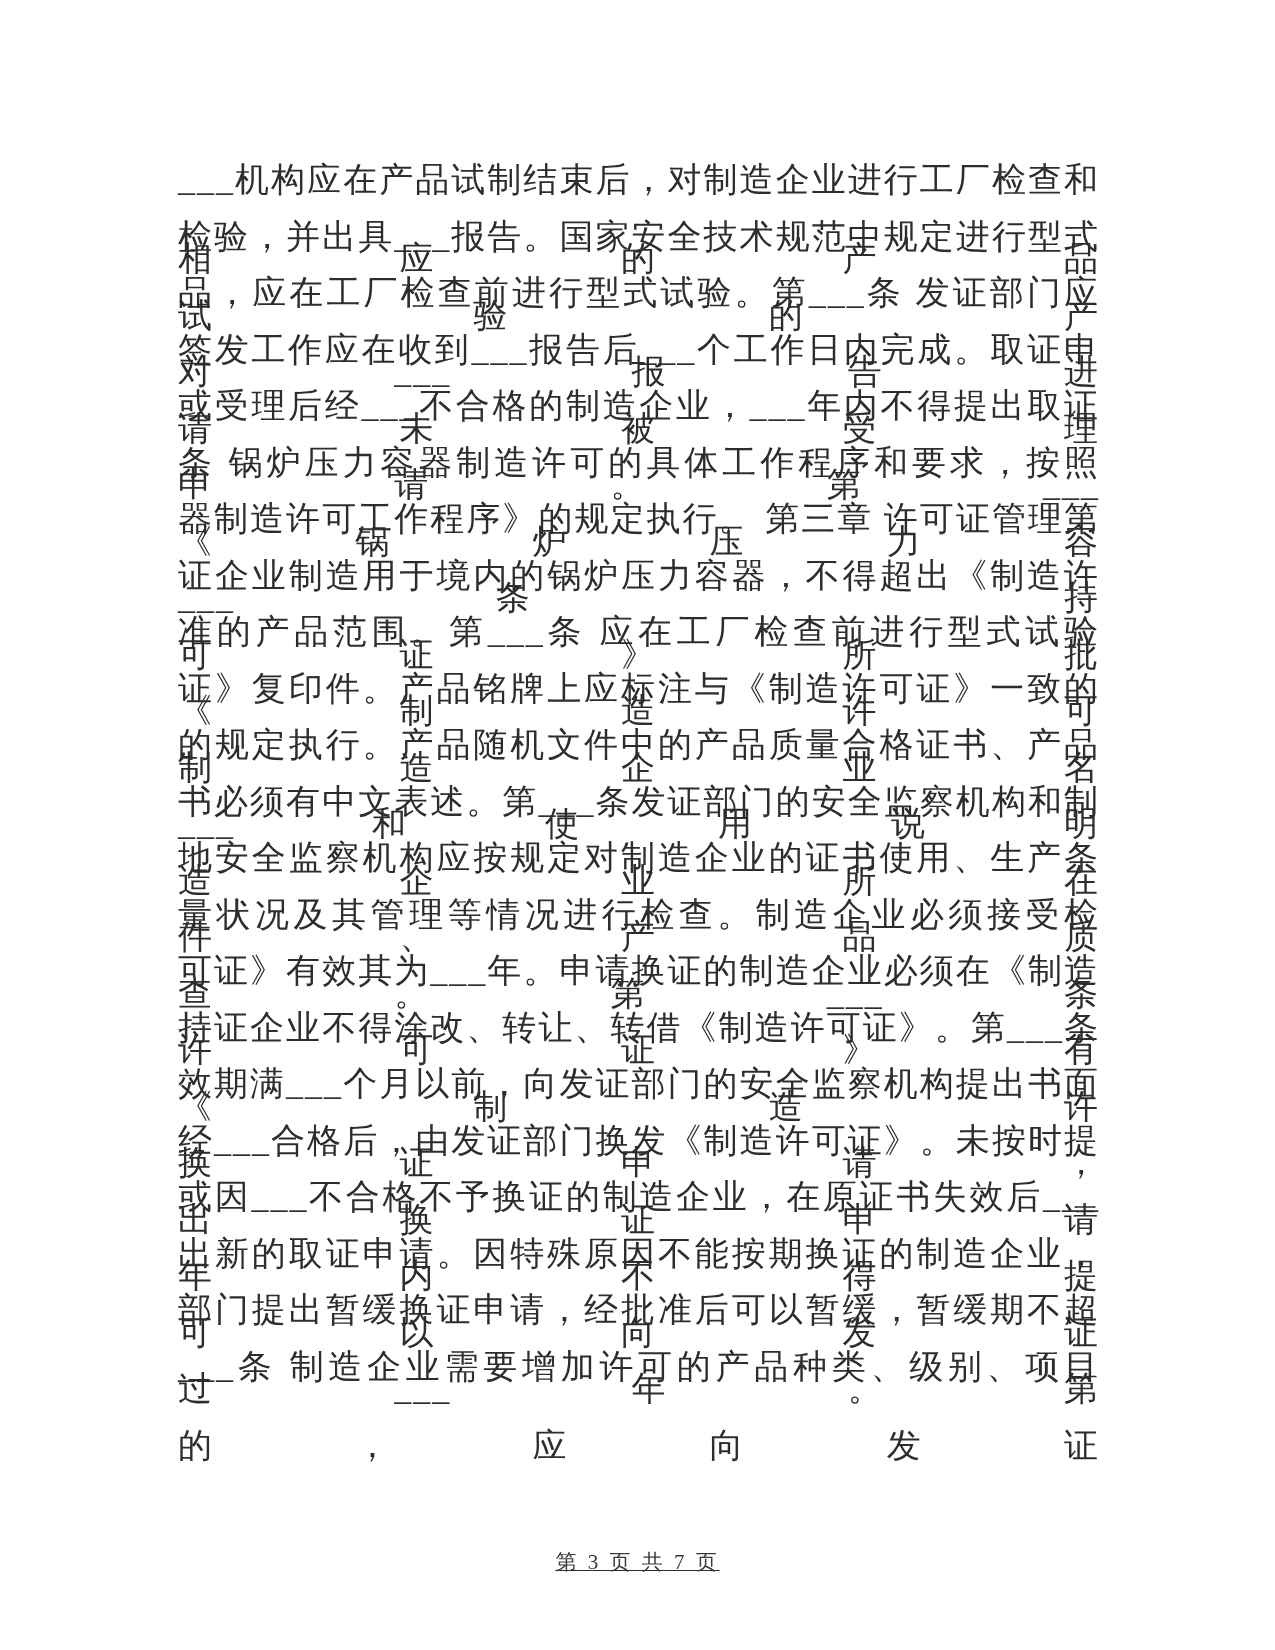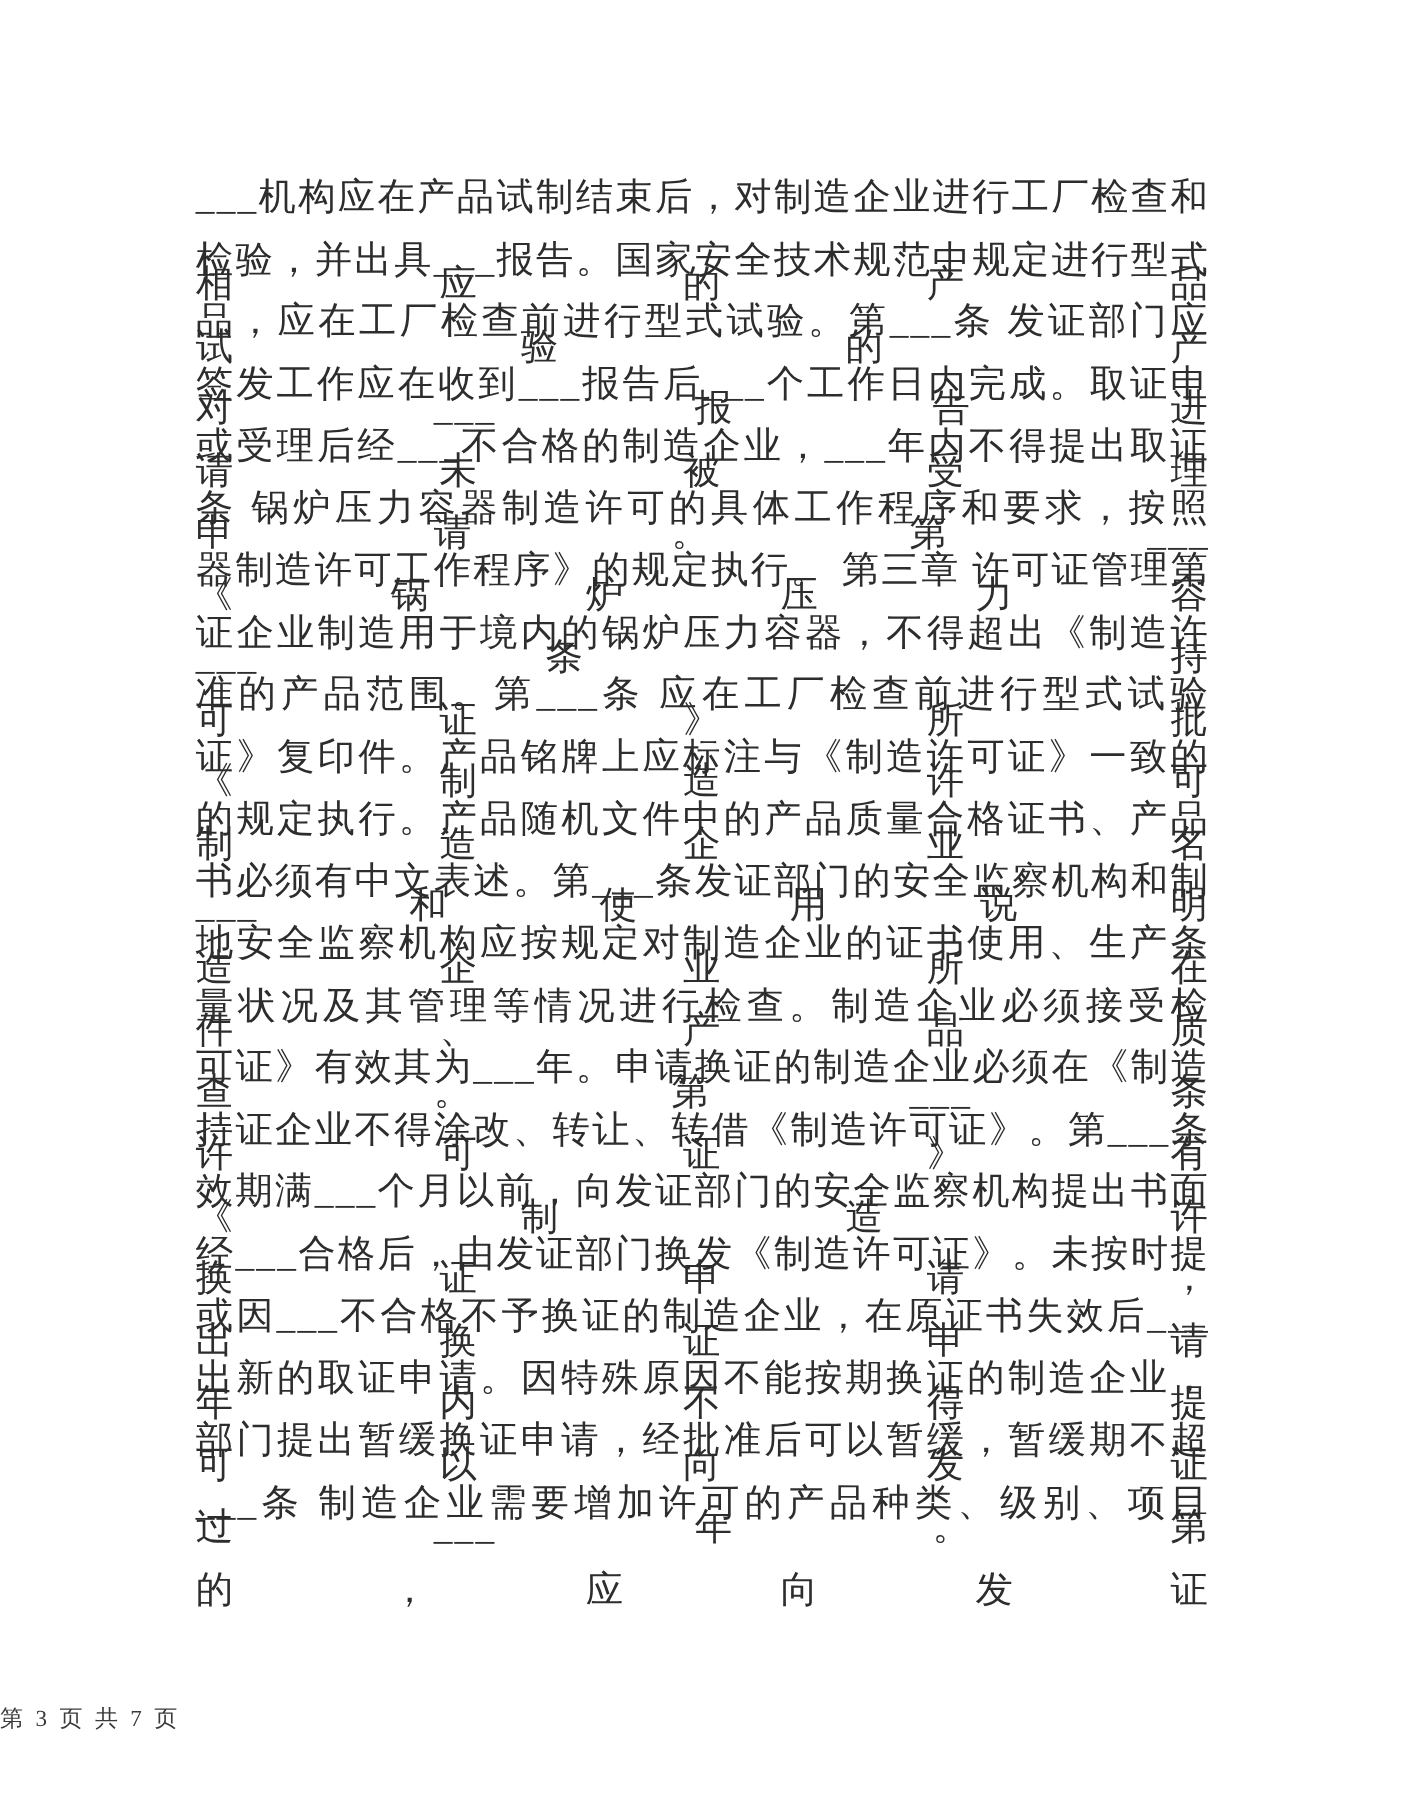--- a/index.html
+++ b/index.html
@@ -33,21 +33,22 @@
     -moz-text-align-last: justify;
     overflow: visible;
   }
   
   .line { white-space: normal; }
   .footer {
     position: absolute;
     left: 0;
     right: 0;
     top: 1548px;
-    text-align: left;
+    text-align: center;
+    text-decoration: underline;
   }
   .footer-text {
     font-size: 21px;
     letter-spacing: 3px;
     color: #3a3a3a;
   }
 </style>
 </head>
 <body>
 

